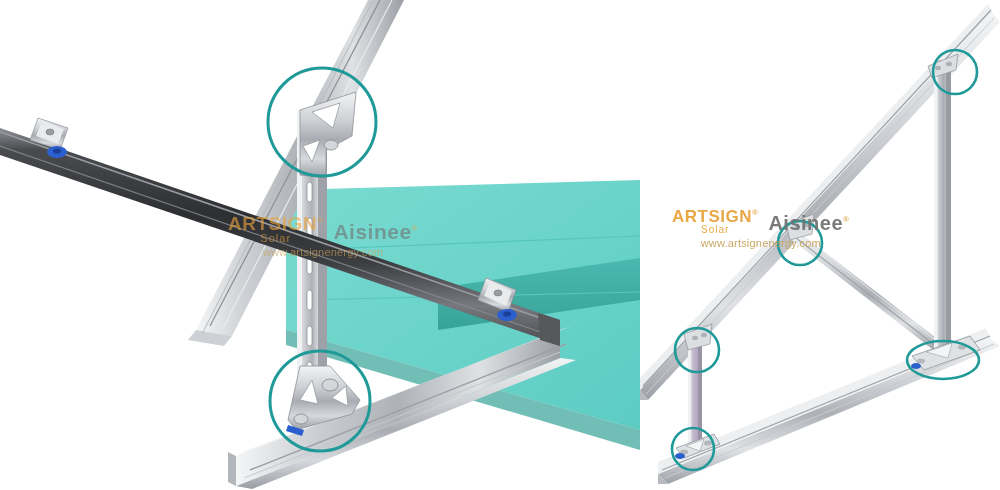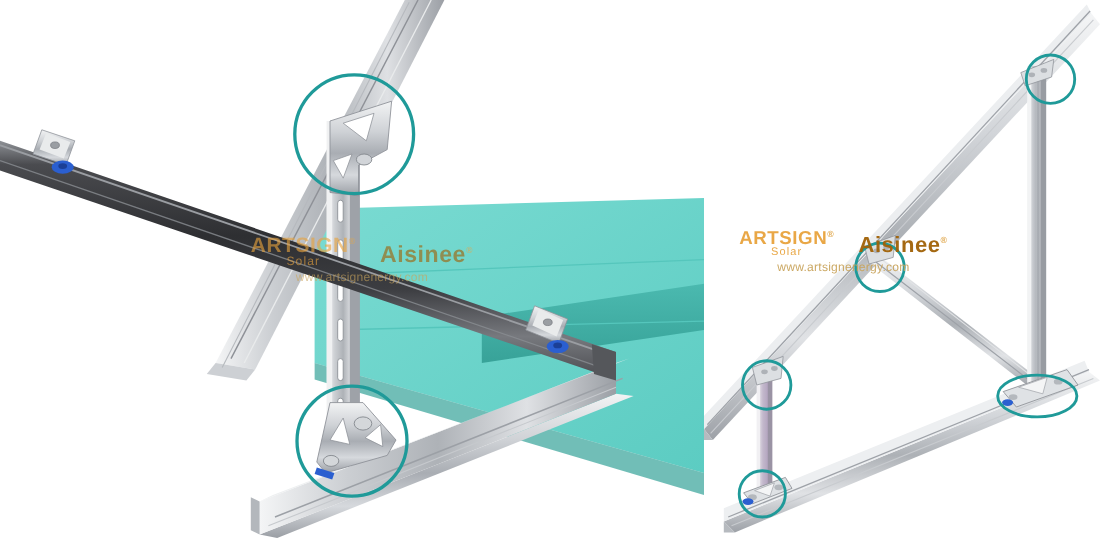--- a/index.html
+++ b/index.html
@@ -9,24 +9,24 @@
   .panel{position:absolute;top:0;height:490px;}
   #panel-left{left:0;width:640px;}
   #panel-right{left:640px;width:360px;}
   svg{display:block;}
   .wm{position:absolute;pointer-events:none;user-select:none;white-space:nowrap;}
   .wm-logo{font-weight:bold;letter-spacing:.5px;}
   .wm-url{color:#c9a45c;font-size:11px;letter-spacing:.2px;}
   .wm-art{color:#e8a33d;}
   .wm-solar{color:#e8a33d;font-size:11px;letter-spacing:1px;}
   .wm-reg{font-size:8px;vertical-align:super;color:#e0a84e;}
-  .wm-ais-a{color:#a16207;}
+  .wm-ais-a{color:#737373;}
   #wm-left{left:228px;top:214px;opacity:.62;}
   #wm-right{left:672px;top:208px;opacity:.95;}
-  .wm-row{display:flex;align-items:flex-end;gap:22px;}
+  .wm-row{display:flex;align-items:flex-end;gap:10px;}
   .wm-stack{display:flex;flex-direction:column;align-items:center;line-height:1;}
 </style>
 </head>
 <body>
 
 <div id="stage">
 
   <div class="panel" id="panel-left">
     <svg width="640" height="490" viewBox="0 0 640 490">
       <defs>

